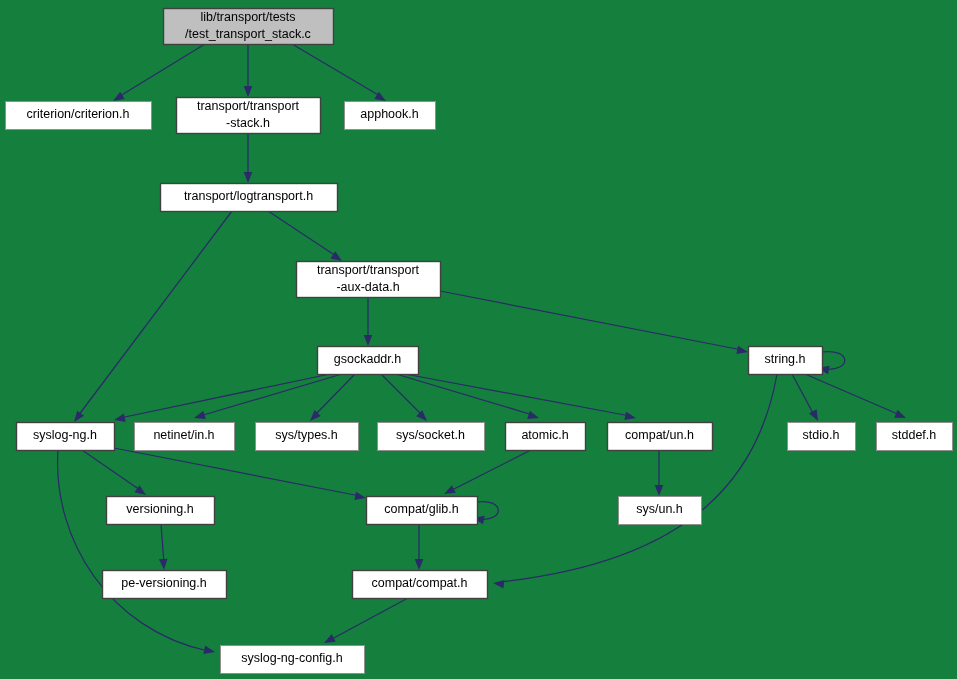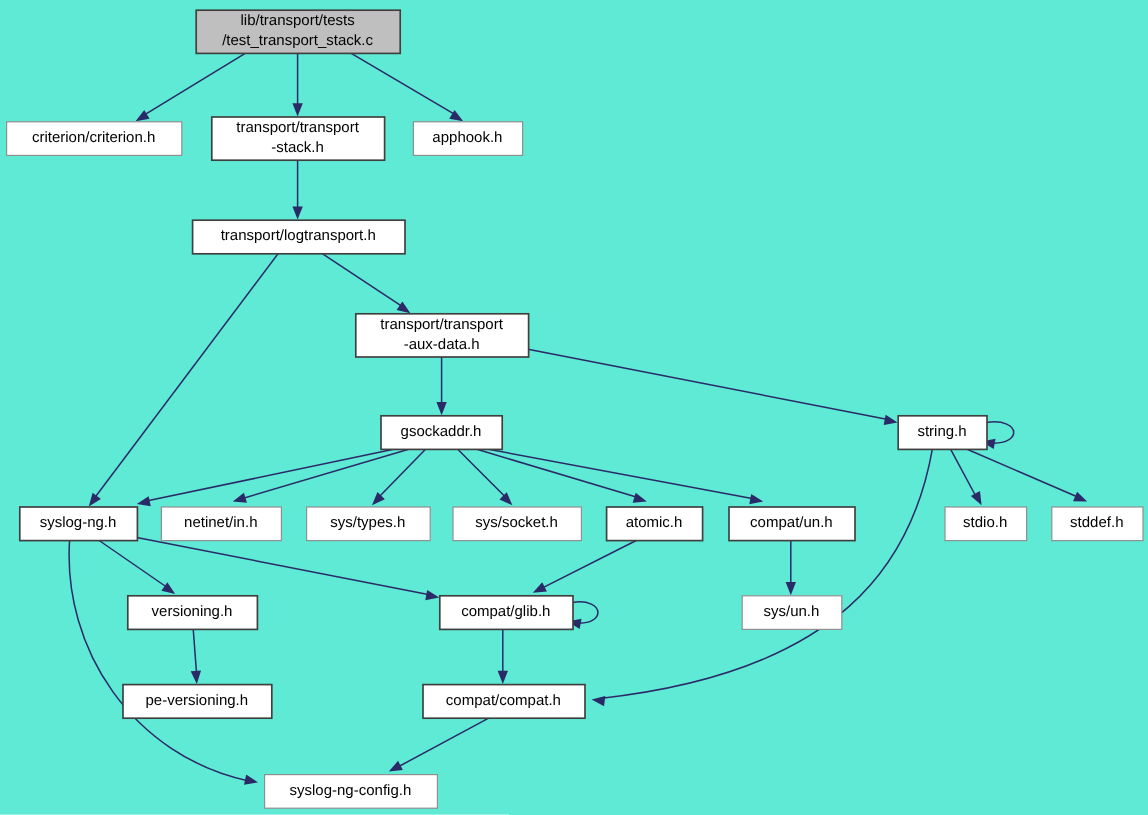--- a/index.html
+++ b/index.html
@@ -11,21 +11,21 @@
   body {
     width: 957px;
     height: 679px;
     font-family: "Liberation Sans", "DejaVu Sans", sans-serif;
     overflow: hidden;
   }
   #graph-container {
     position: relative;
     width: 957px;
     height: 679px;
-    background: #5eead4;
+    background: #15803d;
   }
   svg#dep-graph {
     display: block;
     width: 957px;
     height: 679px;
   }
   .node-box {
     fill: #ffffff;
     stroke: #909090;
     stroke-width: 1px;

